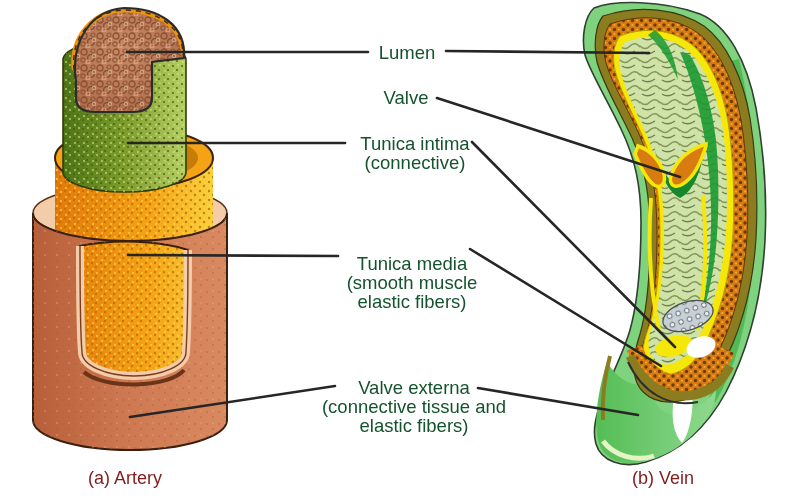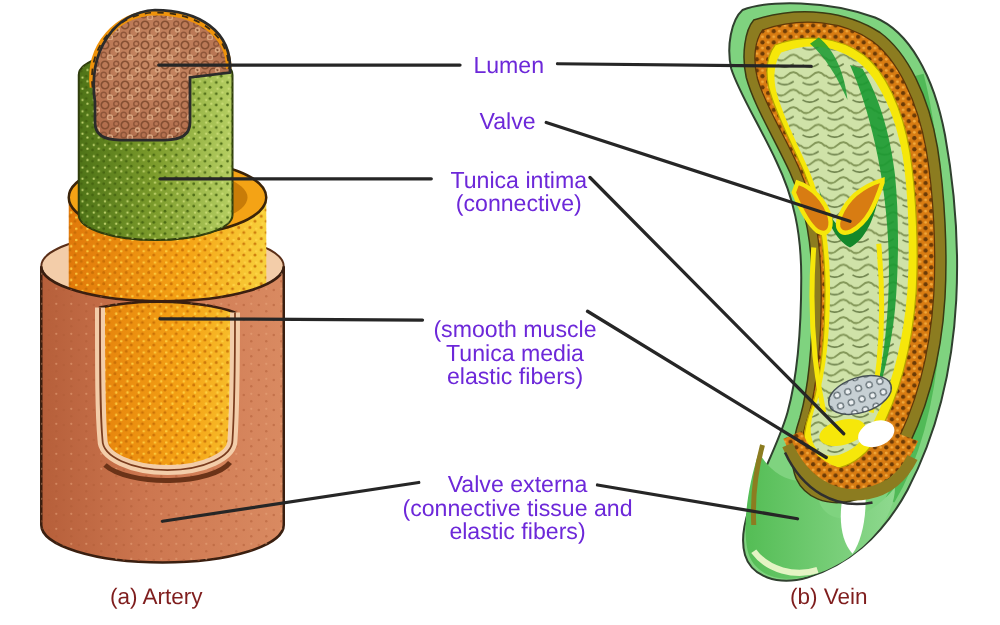--- a/index.html
+++ b/index.html
@@ -3,21 +3,21 @@
 <meta charset="utf-8">
 <style>
   html,body{margin:0;padding:0;background:#ffffff;}
   #stage{
     position:relative;width:800px;height:500px;background:#ffffff;
     font-family:"Liberation Sans","DejaVu Sans",sans-serif;overflow:hidden;
   }
   #art{position:absolute;left:0;top:0;width:800px;height:500px;}
   .lbl{
     position:absolute;transform:translate(-50%,-50%);
-    color:#6d28d9;font-size:18.5px;line-height:19px;text-align:center;
+    color:#14532d;font-size:18.5px;line-height:19px;text-align:center;
     white-space:nowrap;
   }
   .cap{
     position:absolute;transform:translate(-50%,-50%);
     color:#7f1d1d;font-size:18px;text-align:center;white-space:nowrap;
   }
 </style>
 </head>
 <body>
 
@@ -193,22 +193,22 @@
 
   <div class="lbl" style="left:407px;top:52px">Lumen</div>
   <div class="lbl" style="left:406px;top:97px">Valve</div>
 
   <div class="lbl" style="left:415px;top:153px">
     <div>Tunica intima</div>
     <div>(connective)</div>
   </div>
 
   <div class="lbl" style="left:412px;top:282px">
+    <div>Tunica media</div>
     <div>(smooth muscle</div>
-    <div>Tunica media</div>
     <div>elastic fibers)</div>
   </div>
 
   <div class="lbl" style="left:414px;top:406px">
     <div>Valve externa</div>
     <div>(connective tissue and</div>
     <div>elastic fibers)</div>
   </div>
 
   <div class="cap" style="left:125px;top:478px">(a) Artery</div>

